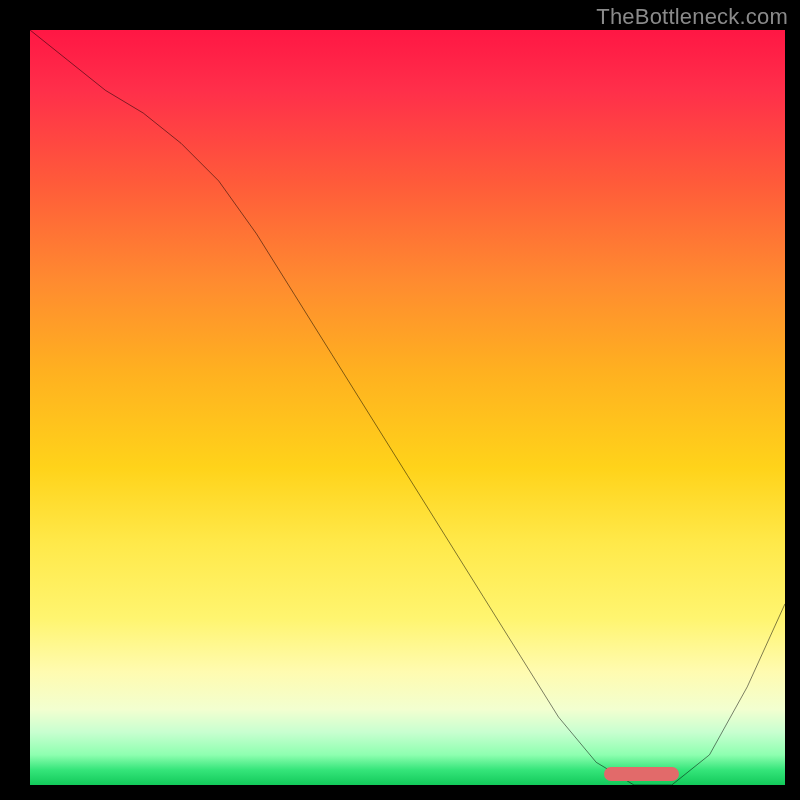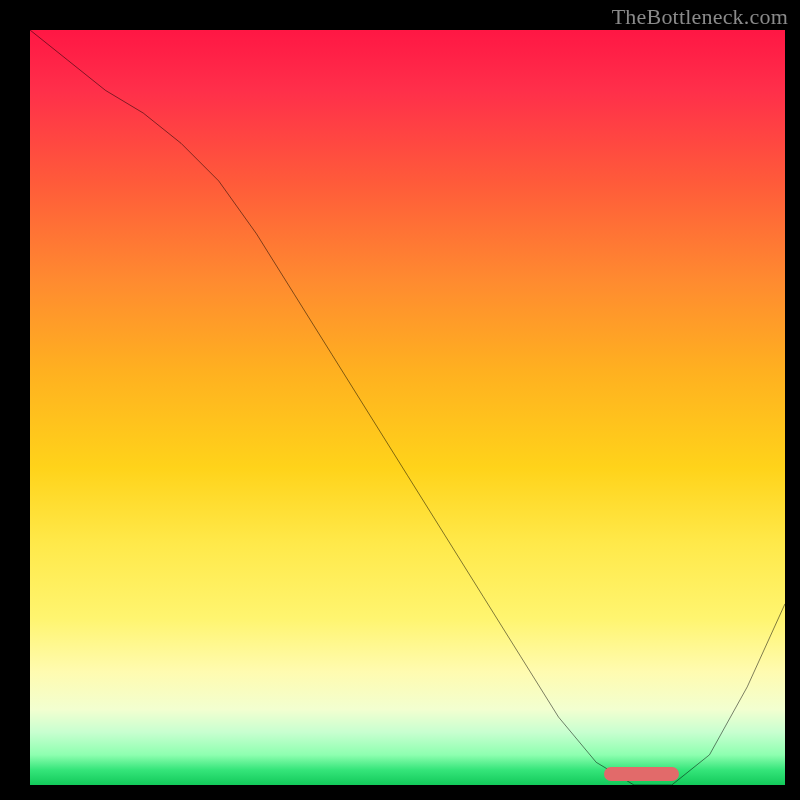--- a/index.html
+++ b/index.html
@@ -50,21 +50,21 @@
   .optimum-bar {
     position: absolute;
     height: 14px;
     background: #e26a6a;
     border-radius: 7px;
   }
   .watermark {
     position: absolute;
     top: 4px;
     right: 12px;
-    font-family: Liberation Serif, serif;
+    font-family: Liberation Sans, sans-serif;
     font-size: 22px;
     color: #8a8a8a;
     letter-spacing: 0.2px;
     user-select: none;
   }
 </style>
 </head>
 <body>
 
 <div class="frame">

